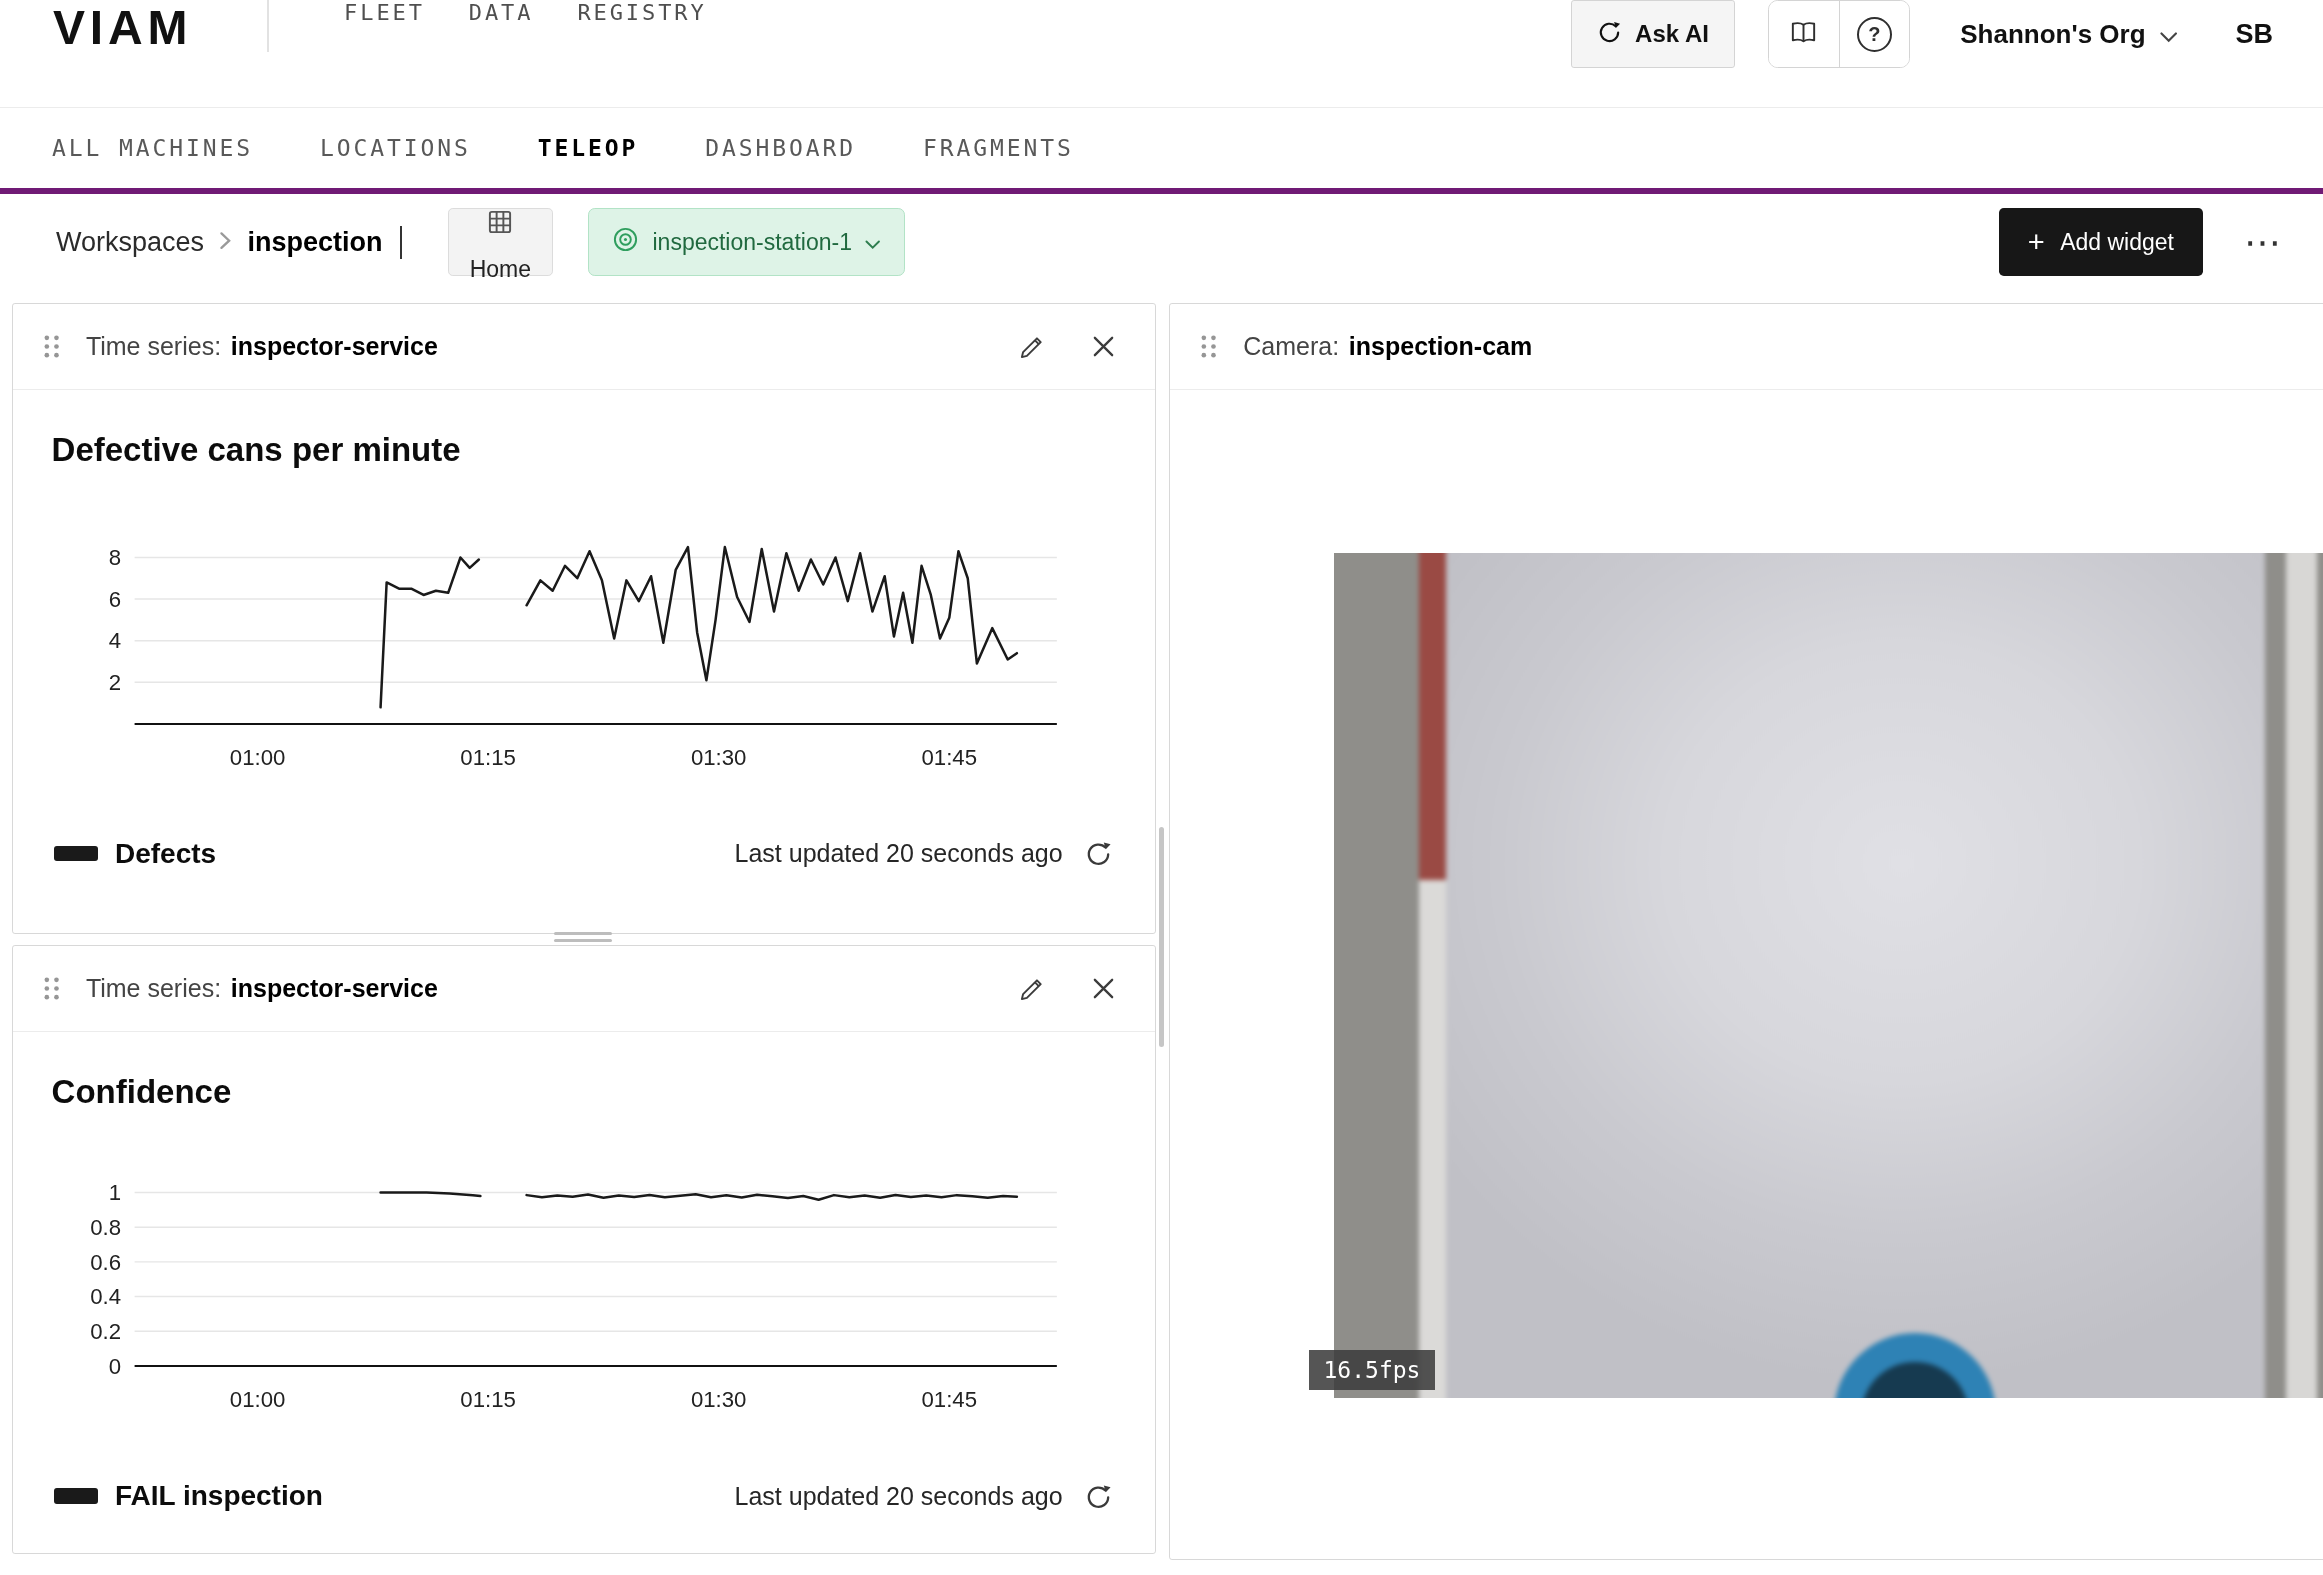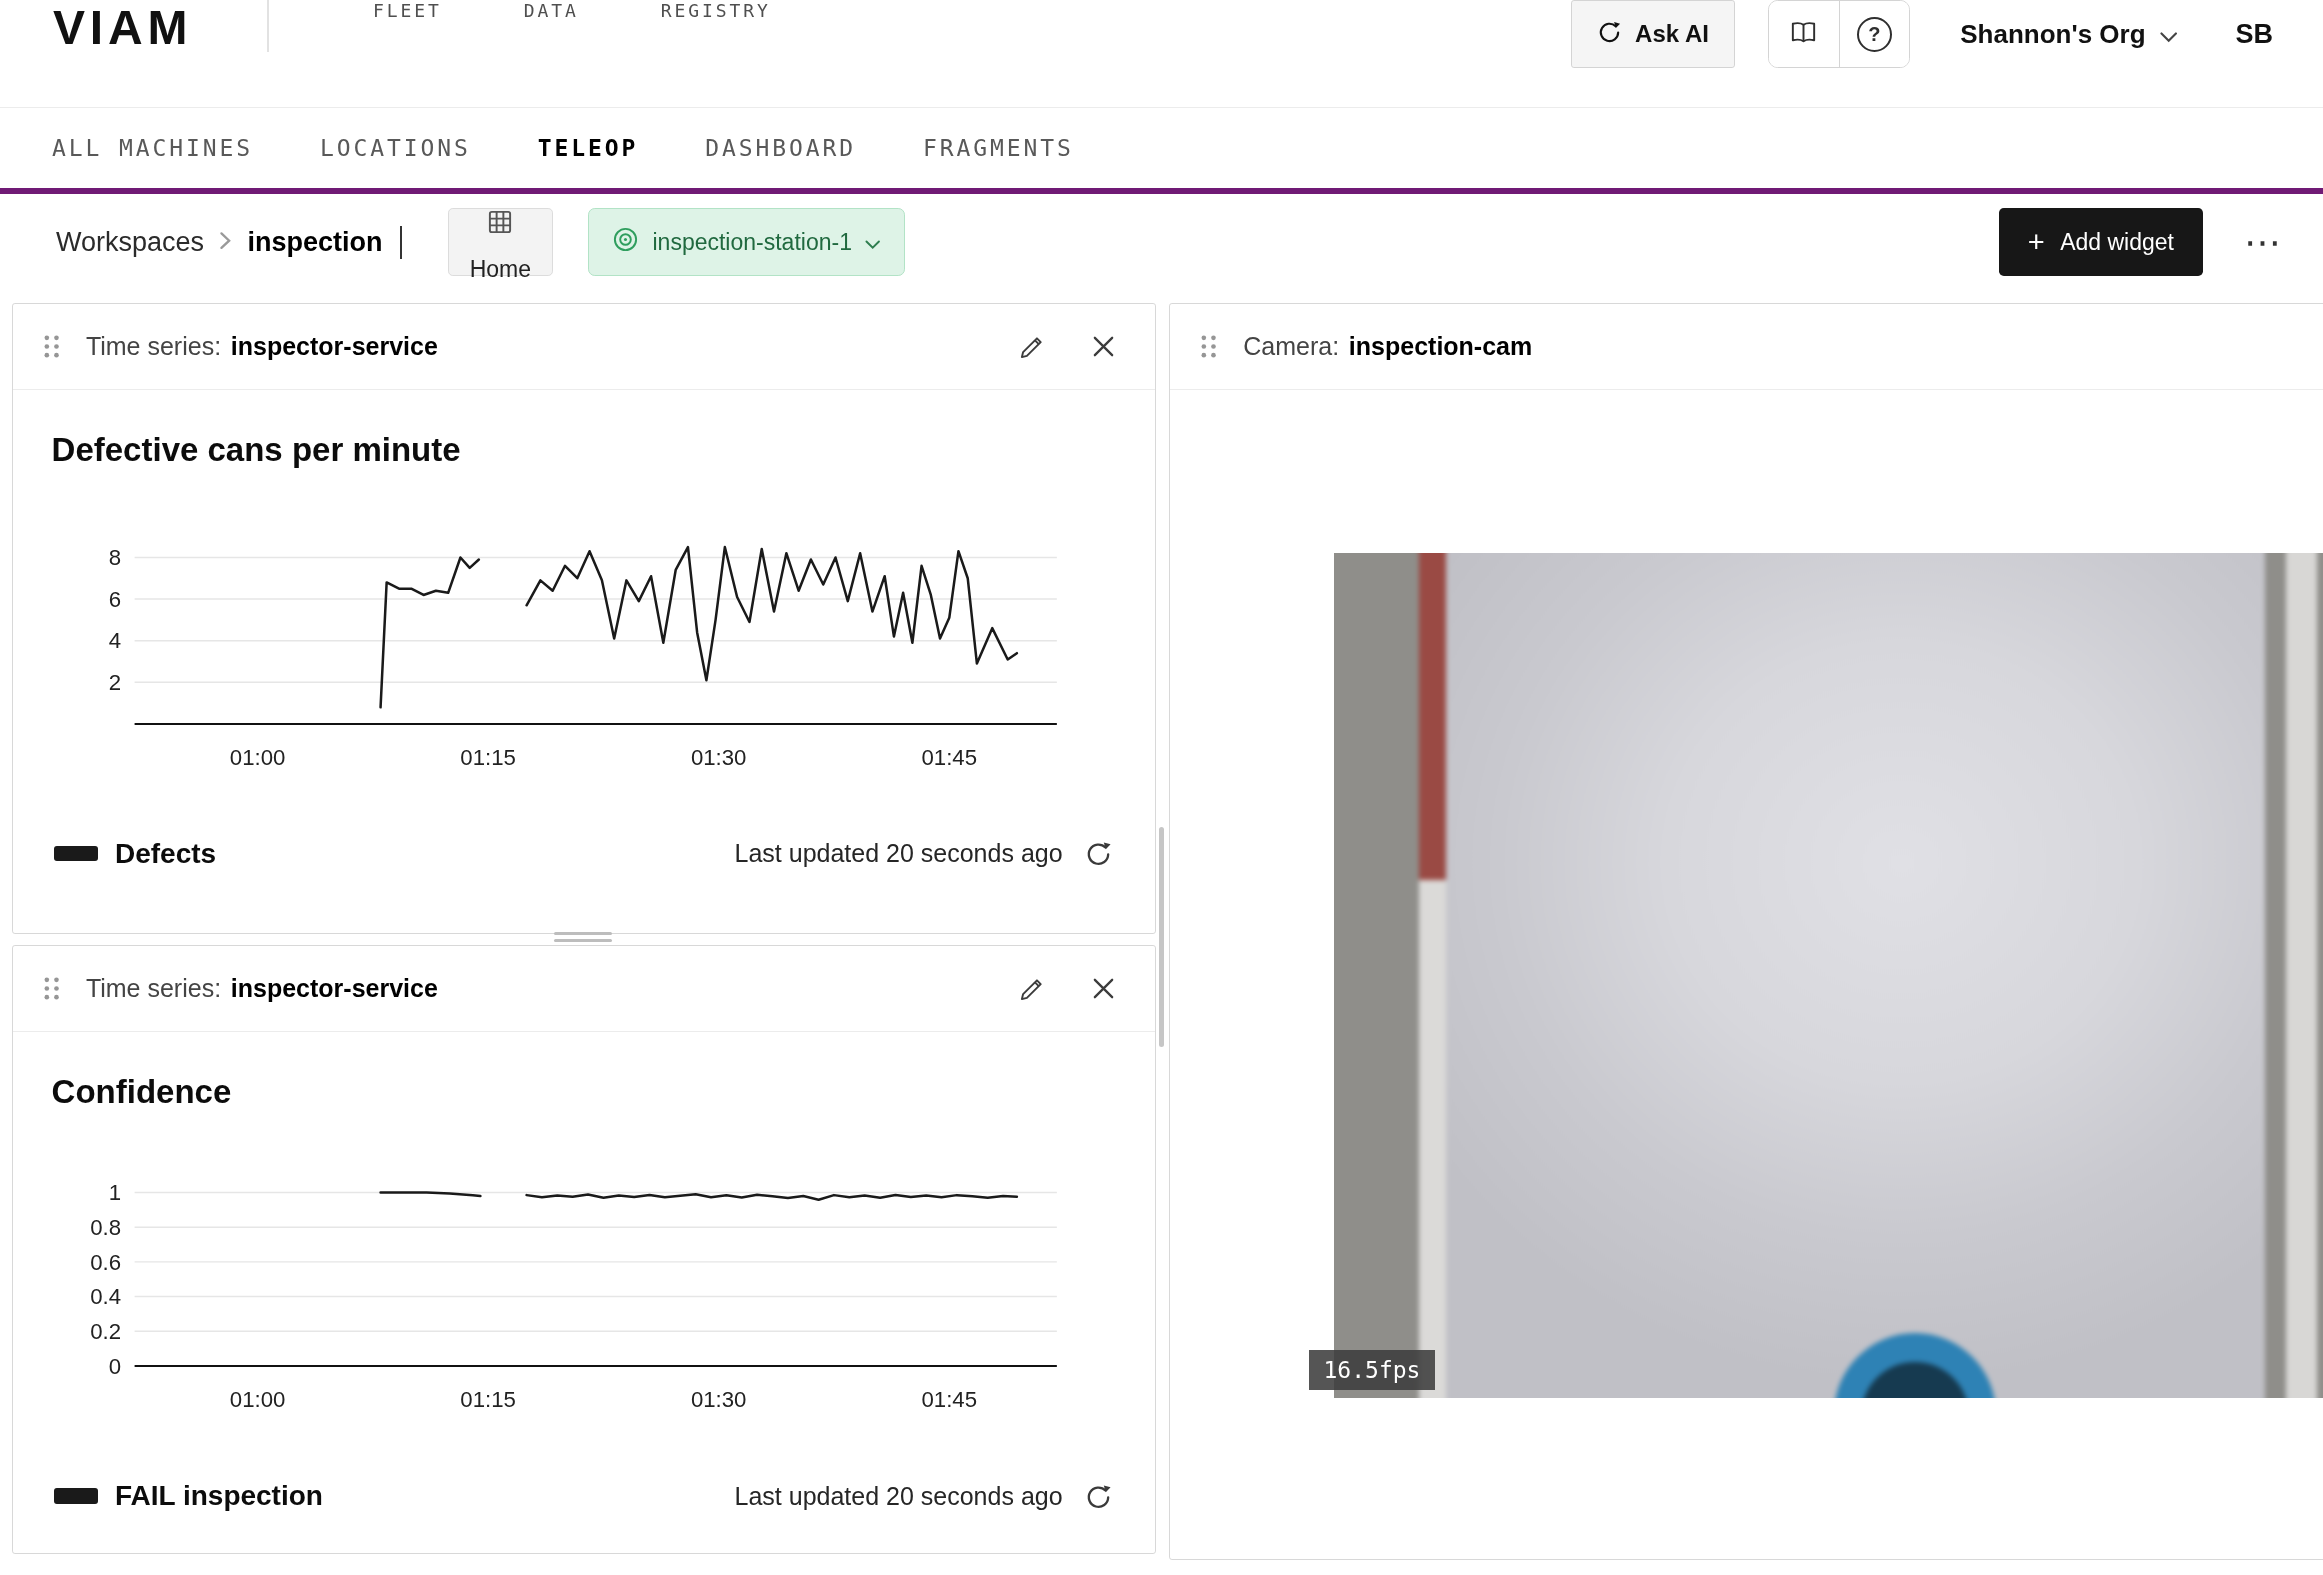--- a/index.html
+++ b/index.html
@@ -15,22 +15,22 @@
   
   .topbar {
     height: 108px;
     display: flex; align-items: flex-start;
     padding: 0 50px 0 53px;
     border-bottom: 1px solid #ececec;
     background: #fff;
   }
   .logo { font-size: 48px; font-weight: 800; letter-spacing: 4.8px; cursor: pointer; }
   .logo-divider { width: 1.9px; height: 52px; background: #e2e2e2; margin: 0 75px 0 75px; }
-  .topnav { display: flex; gap: 82px; font-family: "DejaVu Sans Mono", monospace;
-            font-size: 18px; letter-spacing: 2.9px; color: #4f4f4f; margin-left: 29px; }
+  .topnav { display: flex; gap: 44px; font-family: "DejaVu Sans Mono", monospace;
+            font-size: 22px; letter-spacing: 2.9px; color: #4f4f4f; }
   .topnav .nav-item { cursor: pointer; }
   .topbar-right { margin-left: auto; display: flex; align-items: center; gap: 33px; }
   .btn-askai {
     height: 68px; padding: 12px 25px; background: #f5f5f5;
     border: 1px solid #d4d4d4; border-radius: 2.9px;
     display: flex; align-items: center; gap: 13.5px;
     font-size: 24px; font-weight: 600; color: #111; cursor: pointer;
     font-family: "Liberation Sans", sans-serif;
   }
   .icon-group { display: flex; height: 68px; border: 1px solid #d4d4d4; border-radius: 9.7px; overflow: hidden; }

